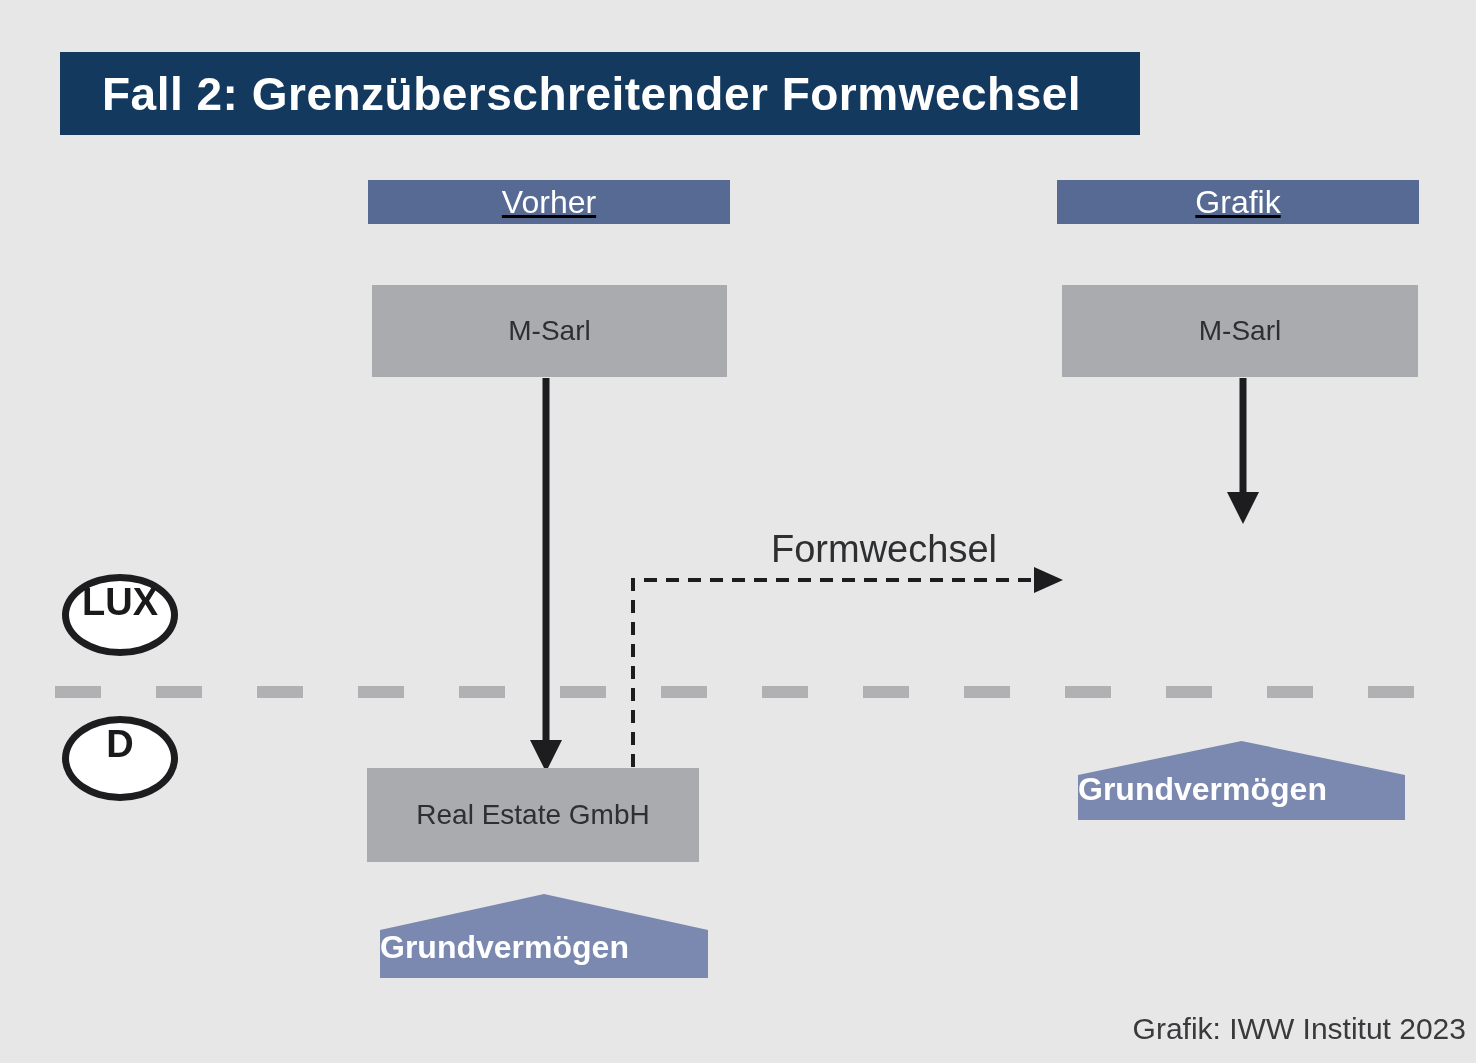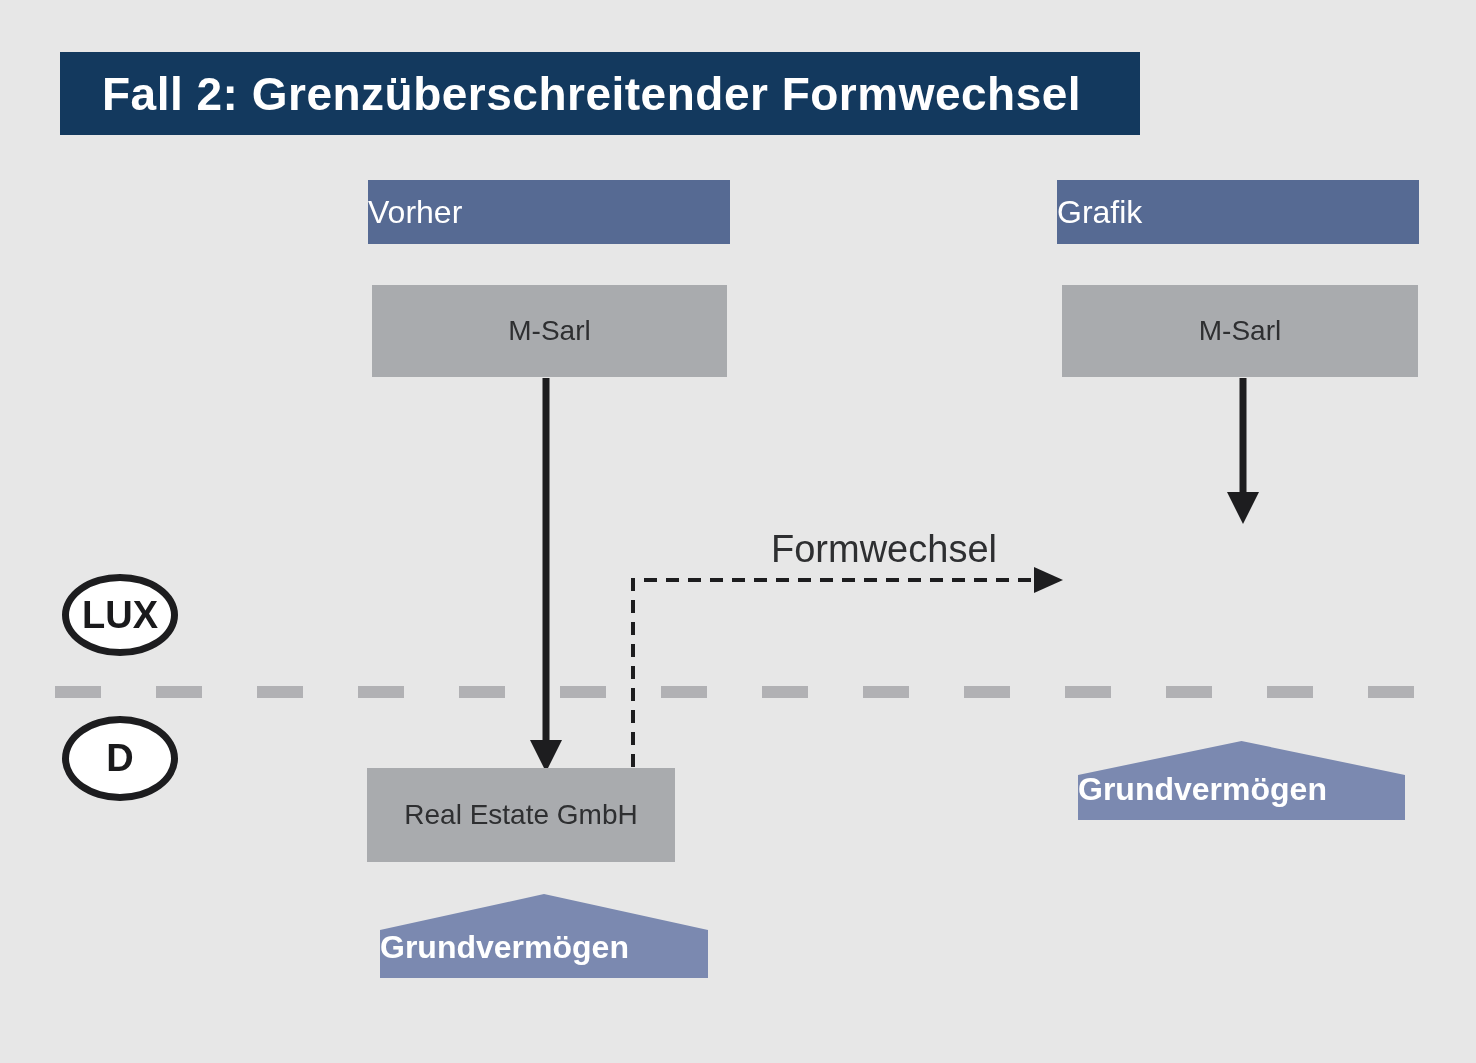--- a/index.html
+++ b/index.html
@@ -8,45 +8,45 @@
     --c-divider:#b1b1b4; --c-white:#ffffff; --c-credit:#3a3a3c;
   }
   html,body{margin:0;padding:0;}
   body{font-family:"Liberation Sans", sans-serif; background:#fff;}
   .canvas{position:relative; width:1476px; height:1063px; background:var(--c-bg); overflow:hidden;padding-left:12px;}
 
   .title-bar{position:absolute; left:60px; top:52px; width:1080px; height:83px;
     background:var(--c-navy); display:flex; align-items:center;}
   .title-bar span{color:var(--c-white); font-size:46px; font-weight:bold; padding-left:42px; letter-spacing:0.5px;}
 
-  .col-header{position:absolute; height:64px; background:var(--c-slate);
-    display:flex; align-items:center; }
+  .col-header{position:absolute; height:44px; background:var(--c-slate);
+    display:flex; align-items:center; justify-content:center;text-decoration:underline;}
   .col-header span{color:var(--c-white); font-size:32px; font-weight:400;}
   .col-header.before{left:368px; top:180px; width:362px;}
   .col-header.after{left:1057px; top:180px; width:362px;}
 
   .gbox{position:absolute; background:var(--c-boxgray);
     display:flex; align-items:center; justify-content:center;}
   .gbox span{color:var(--c-boxtext); font-size:28px; font-weight:400;}
   .gbox.m-left{left:372px; top:285px; width:355px; height:92px;}
   .gbox.m-right{left:1062px; top:285px; width:356px; height:92px;}
   .gbox.re-sarl{left:1062px; top:526px; width:355px; height:93px;}
-  .gbox.re-gmbh{left:367px; top:768px; width:308px; height:94px;}
+  .gbox.re-gmbh{left:367px; top:768px; width:332px; height:94px;}
 
   .lines{position:absolute; left:0; top:0; width:1476px; height:1063px;}
   .solid-line{stroke:var(--c-line); stroke-width:7;}
   .solid-head{fill:var(--c-line);}
   .dash-line{stroke:var(--c-line); stroke-width:4; fill:none; stroke-dasharray:13 9;}
   .divider{stroke:var(--c-divider); stroke-width:12; stroke-dasharray:46 55;}
 
   .arrow-label{position:absolute; left:674px; top:528px; width:420px; text-align:center;}
   .arrow-label span{font-size:38px; color:var(--c-boxtext);}
 
   .oval{position:absolute; background:var(--c-white); border:7px solid var(--c-line);
-    border-radius:50%; display:flex; align-items:center; justify-content:center; box-sizing:border-box;}
+    border-radius:50%; display:flex; align-items:flex-start; justify-content:center; box-sizing:border-box;}
   .oval span{font-size:38px; font-weight:bold; color:#1a1a1c;}
   .oval.lux{left:62px; top:574px; width:116px; height:82px;}
   .oval.d{left:62px; top:716px; width:116px; height:85px;}
 
   .asset{position:absolute; background:var(--c-asset);
     clip-path:polygon(50% 0, 100% 43%, 100% 100%, 0 100%, 0 43%);}
   .asset span{position:absolute; left:0; right:0; bottom:12px; text-align:left;
     color:var(--c-white); font-size:32px; font-weight:bold;}
   .asset.left{left:380px; top:894px; width:328px; height:84px;}
   .asset.right{left:1078px; top:741px; width:327px; height:79px;}
@@ -105,14 +105,17 @@
     <span>D</span>
   </div>
 
   <div class="asset left">
     <span>Grundvermögen</span>
   </div>
   <div class="asset right">
     <span>Grundvermögen</span>
   </div>
 
+  <div class="credit">
+    <span>Grafik: IWW Institut 2023</span>
+  </div>
 
 </div>
 
 </body></html>

